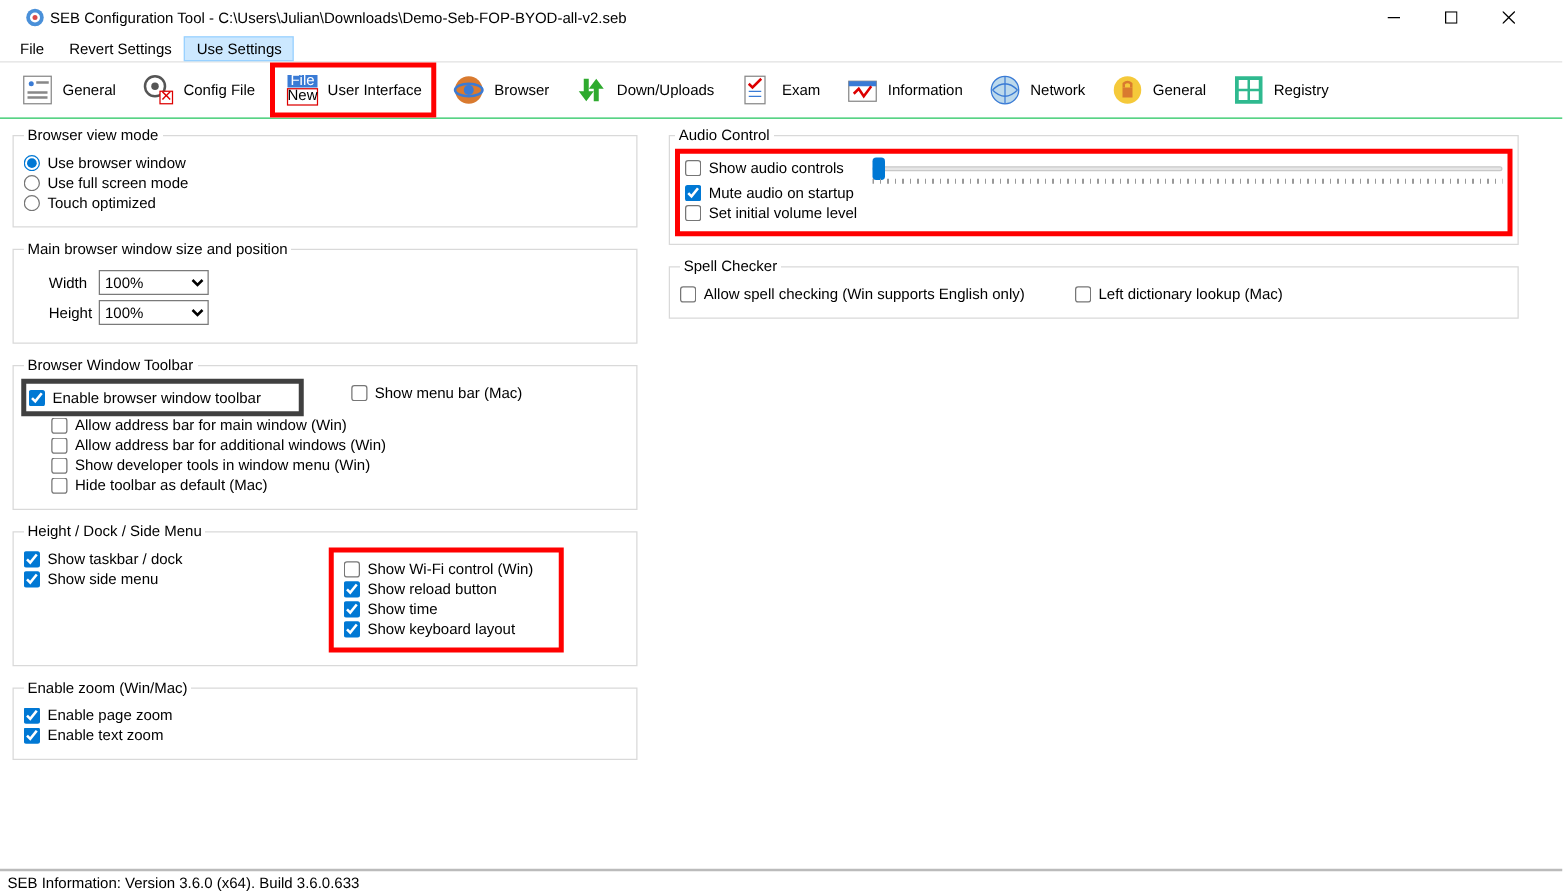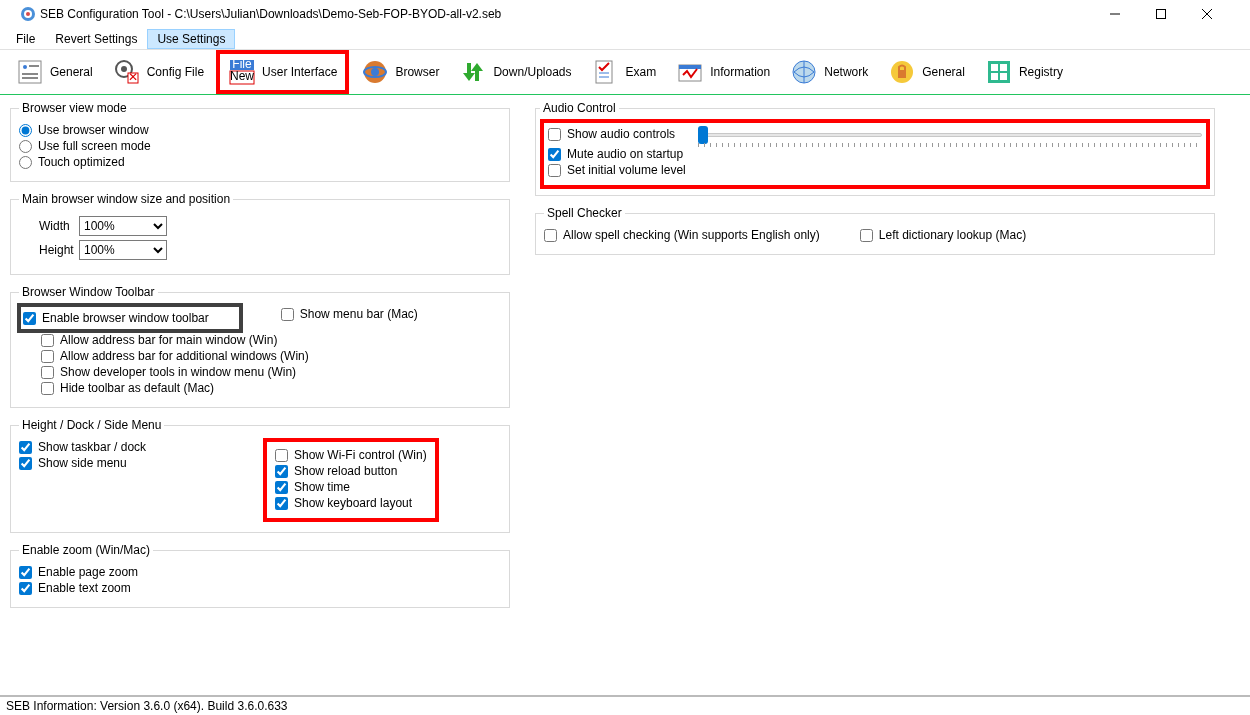--- a/index.html
+++ b/index.html
@@ -45,21 +45,21 @@
   .hpos-row { display: flex; align-items: center; }
   .hpos-row .lbl { width: 110px; text-align: right; margin-right: 6px; }
   .listbox { border: 1px solid #7a7a7a; width: 90px; height: 44px; overflow: hidden; }
   .listbox .opt { padding: 0 4px; height: 14px; line-height: 14px; font-size: 12px; }
   .listbox .opt.sel { background: #0078d4; color: #fff; }
   
   .twocol { display: flex; gap: 20px; }
   .twocol .subcol { flex: 0 0 auto; }
   .audio-block { border: 4px solid #ff0000; padding: 2px 4px 6px 4px; }
   .toolbar-hi { border: 4px solid #404040; display: inline-flex; align-items: center; padding: 2px 30px 2px 2px; margin: -2px; }
-  .taskbar-hi { border: 4px solid #ff0000; padding: 4px 8px 6px 8px; margin-left: -6px; }
+  .taskbar-hi { border: 4px solid #ff0000; padding: 4px 20px 6px 8px; margin-left: -6px; }
   
   .slider-wrap { flex: 1; position: relative; height: 20px; margin-left: 10px; }
   .slider-track { position: absolute; left: 0; right: 0; top: 8px; height: 4px; background: #e6e6e6; border: 1px solid #c8c8c8; border-radius: 2px; }
   .slider-thumb { position: absolute; top: 1px; width: 10px; height: 18px; background: #0078d4; border-radius: 3px; }
   .slider-ticks { position: absolute; left: 0; right: 0; bottom: -2px; height: 4px; background-image: repeating-linear-gradient(90deg, #999 0 1px, transparent 1px 6px); }
   
   .statusbar { position: absolute; bottom: 0; left: 0; right: 0; height: 20px; border-top: 2px solid #bbb; padding: 2px 6px; background: #fff; font-size: 12px; }
 </style>
 </head>
 <body>

